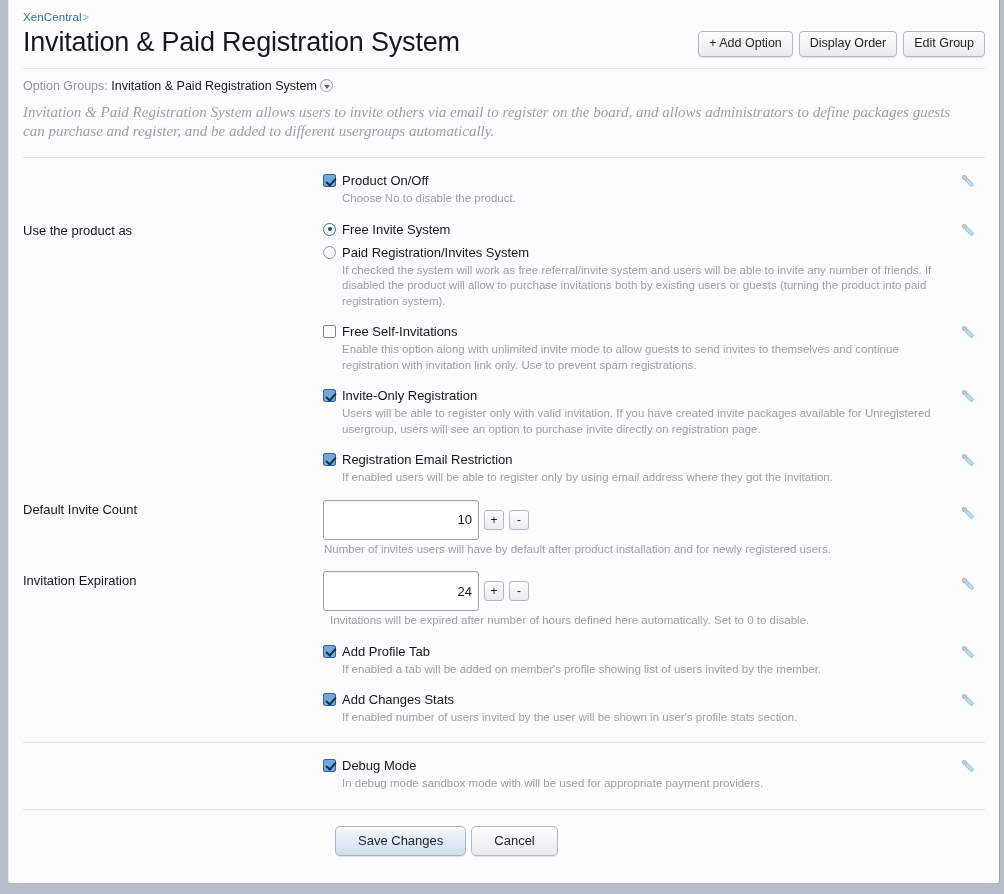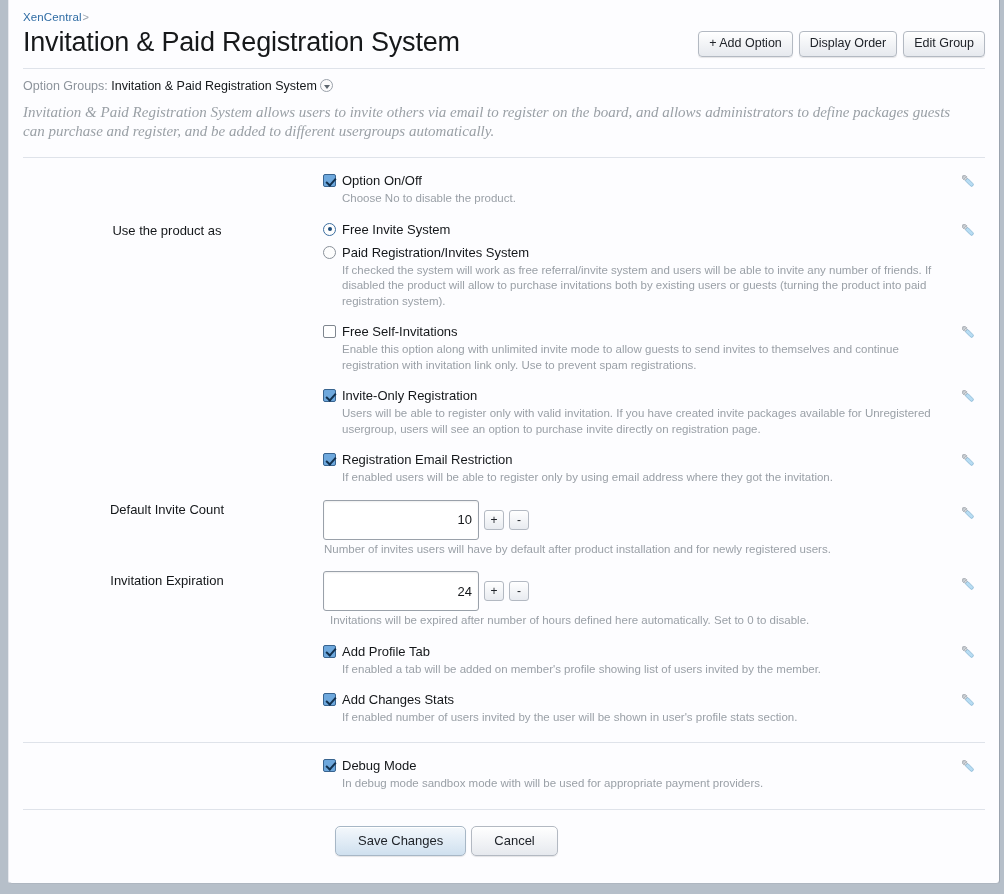--- a/index.html
+++ b/index.html
@@ -133,21 +133,21 @@
   }
   .row {
     position: relative;
     display: flex;
     padding-top: 14px;
     min-height: 20px;
   }
   .row .label-col {
     width: 300px;
     flex: 0 0 300px;
-    text-align: center;
+    text-align: left;
     padding-right: 12px;
     font-size: 13px;
     color: #14171a;
     line-height: 18px;
     padding-top: 1px;
   }
   .row .field-col {
     flex: 1 1 auto;
     padding-right: 50px;
     min-width: 0;
@@ -298,21 +298,21 @@
 
       <hr class="hr">
 
       <div class="form">
 
         <div class="row">
           <div class="label-col"></div>
           <div class="field-col">
             <div class="checkline">
               <span class="cb checked"></span>
-              <span class="opt-label">Option On/Off</span>
+              <span class="opt-label">Product On/Off</span>
             </div>
             <div class="hint">Choose No to disable the product.</div>
           </div>
           <svg class="wrench" viewBox="0 0 18 18">
             <g transform="rotate(-45 9 9)">
               <rect x="7.3" y="6.2" width="3.4" height="9.6" rx="1.7" fill="#b7dcf3" stroke="#7eaecd" stroke-width="0.7"></rect>
               <path d="M9 1.6 L7.0 3.4 L7.0 5.2 L11.0 5.2 L11.0 3.4 Z" fill="#cfd4d9" stroke="#8d949c" stroke-width="0.7"></path>
               <rect x="7.4" y="4.9" width="3.2" height="1.6" fill="#dfe3e8" stroke="#9aa1aa" stroke-width="0.6"></rect>
             </g>
           </svg>

